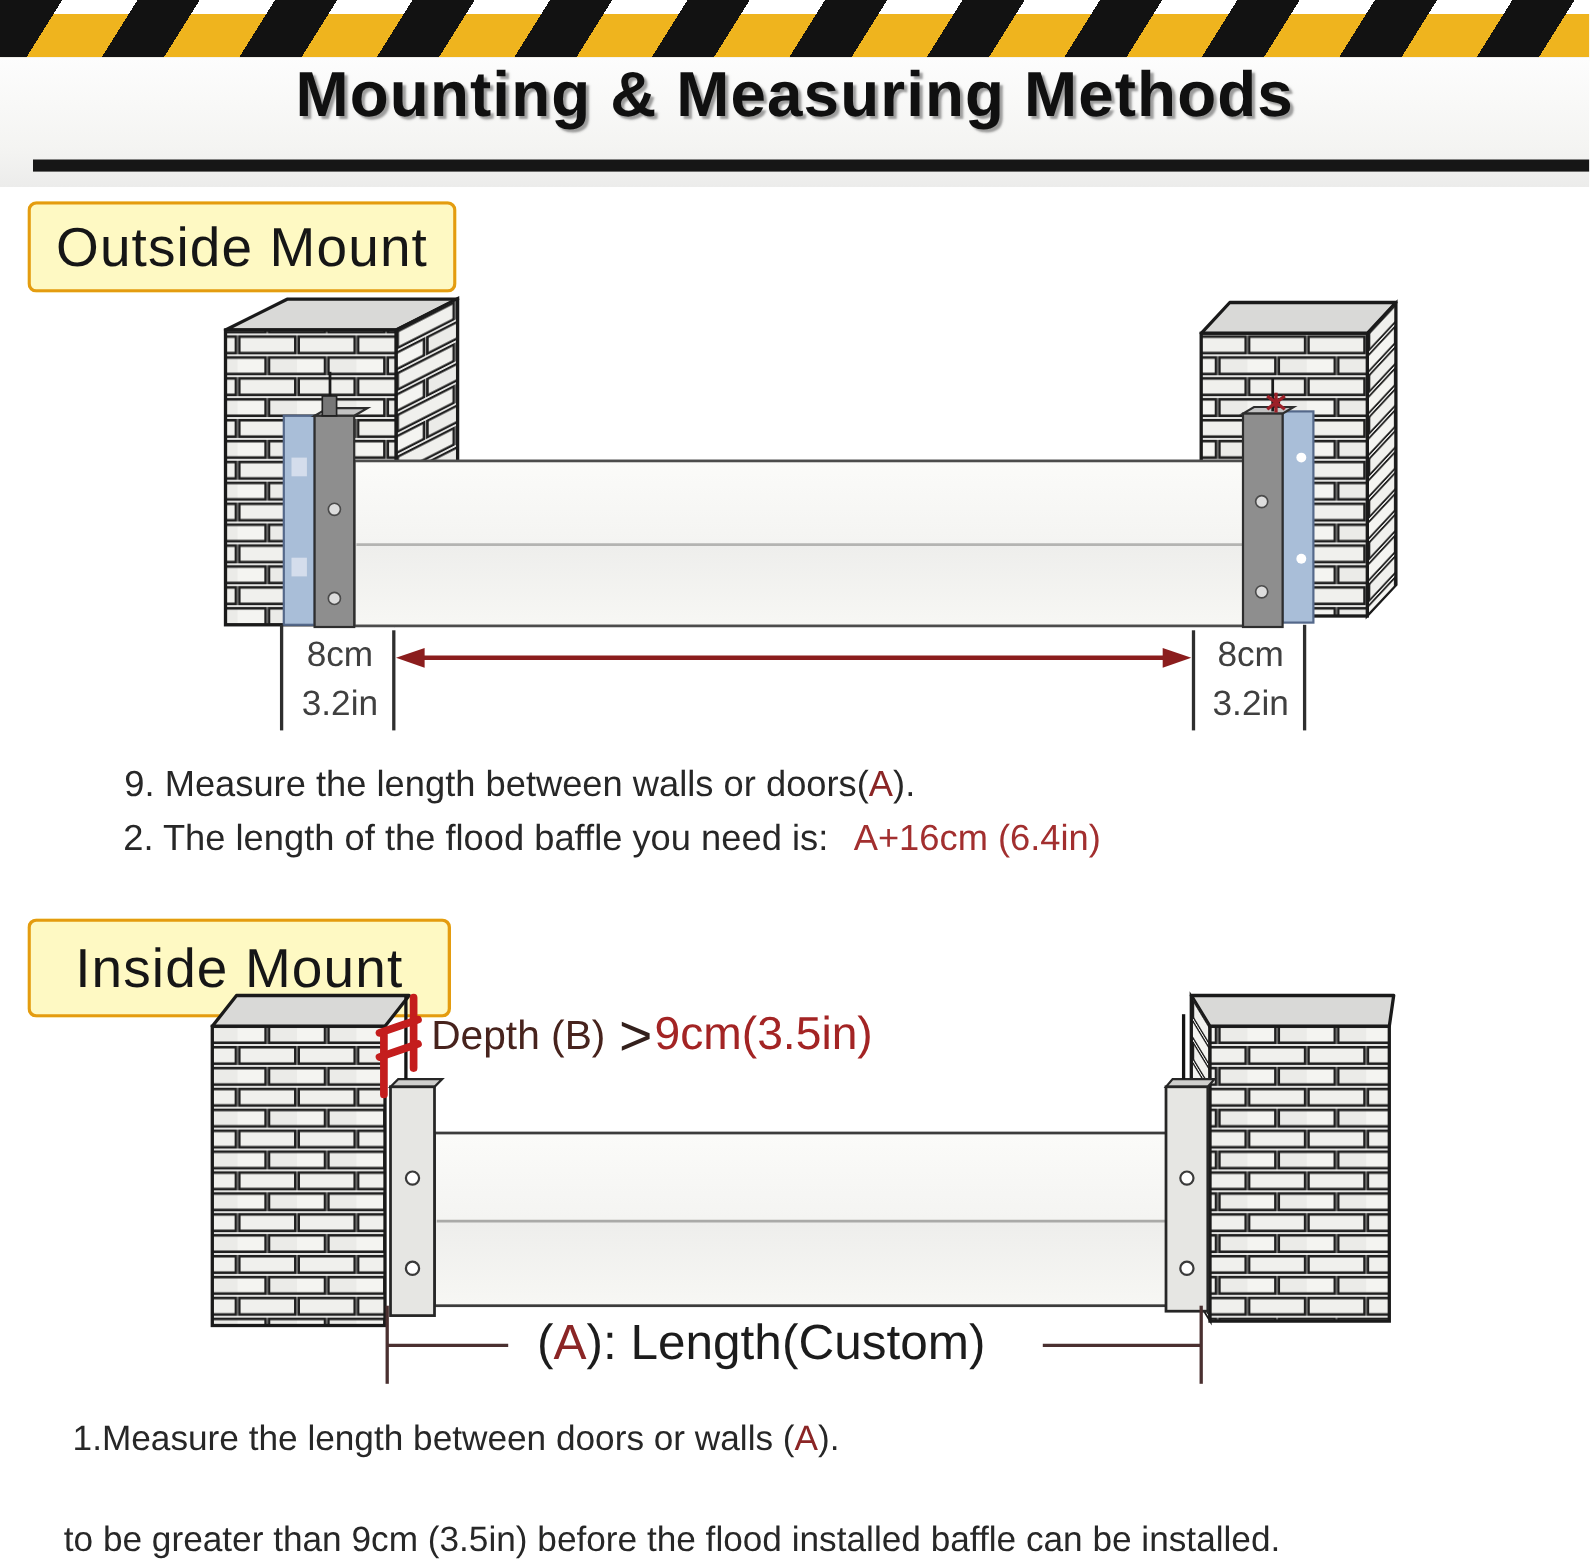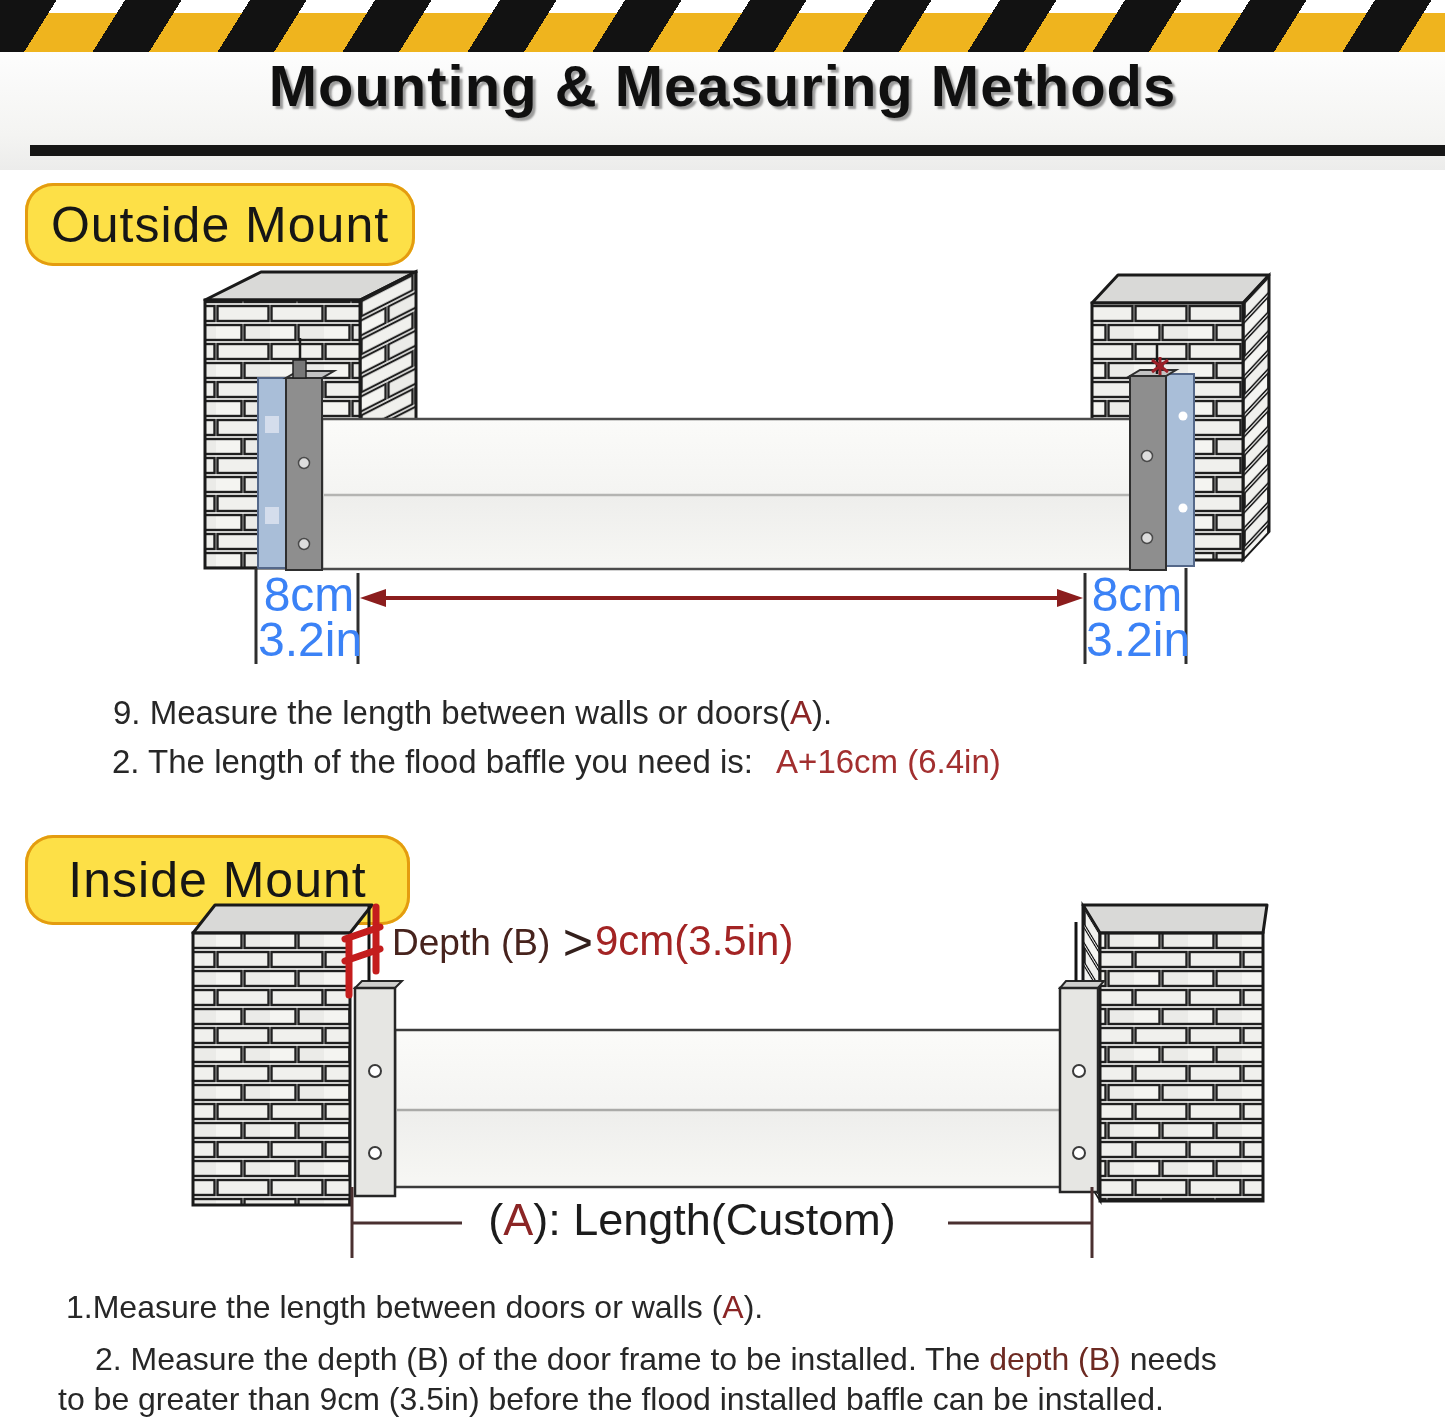--- a/index.html
+++ b/index.html
@@ -22,33 +22,33 @@
     display:flex; align-items:flex-start; justify-content:center;
   }
   .title {
     font-size:58px; font-weight:800; color:#101010; letter-spacing:1px;
     text-shadow:3px 3px 2px rgba(80,80,80,.55);
   }
   .blackbar { position:absolute; left:30px; top:145px; width:1415px; height:11px; background:#161616; }
 
   
   .badge {
-    position:absolute; left:25px; background:#fde047; border-radius:28px;
+    position:absolute; left:25px; background:#fef9c3; border-radius:8px;
     color:#161616; display:flex; align-items:center; justify-content:center;
     font-size:50px; font-weight:500; letter-spacing:1px;
     box-shadow:inset 0 0 0 3px #e49c10;
   }
   .badge.outside { top:183px; width:390px; height:83px; }
   .badge.inside  { top:835px; width:385px; height:90px; }
 
   
   .gfx { position:absolute; left:0; top:0; width:1445px; height:1421px; }
 
   
-  .gap-label { position:absolute; width:102px; text-align:center; font-size:48px; line-height:45px; color:#3b82f6; }
+  .gap-label { position:absolute; width:102px; text-align:center; font-size:32px; line-height:45px; color:#404040; }
   .gap-left  { left:258px; top:572px; }
   .gap-right { left:1086px; top:572px; }
 
   .span-label { position:absolute; left:380px; top:606px; width:690px; text-align:center; font-size:37px; color:#1e1e1e; white-space:nowrap; }
   .span-label .big-a { color:#c1121c; font-weight:700; font-size:45px; vertical-align:-2px; padding-right:2px; }
 
   .step { position:absolute; font-size:33px; color:#272727; white-space:nowrap; }
   .step-o1 { left:113px; top:694px; }
   .step-o2 { left:112px; top:743px; }
   .step-i1 { left:66px;  top:1289px; font-size:32px; }
@@ -236,18 +236,15 @@
     <span>Depth (B) </span><span class="gt">&gt;</span><span class="val">9cm(3.5in)</span>
   </div>
 
   <div class="len-label">
     <span>(</span><span class="hl-dark">A</span><span>): Length(Custom)</span>
   </div>
 
   <div class="step step-i1">
     <span>1.Measure the length between doors or walls (</span><span class="hl-dark">A</span><span>).</span>
   </div>
-  <div class="step step-i2">
-    <span>2. Measure the depth (B) of the door frame to be installed. The </span><span class="hl-maroon">depth (B)</span><span> needs</span>
-  </div>
   <div class="step step-i3">to be greater than 9cm (3.5in) before the flood installed baffle can be installed.</div>
 
 </div>
 
 </body></html>

